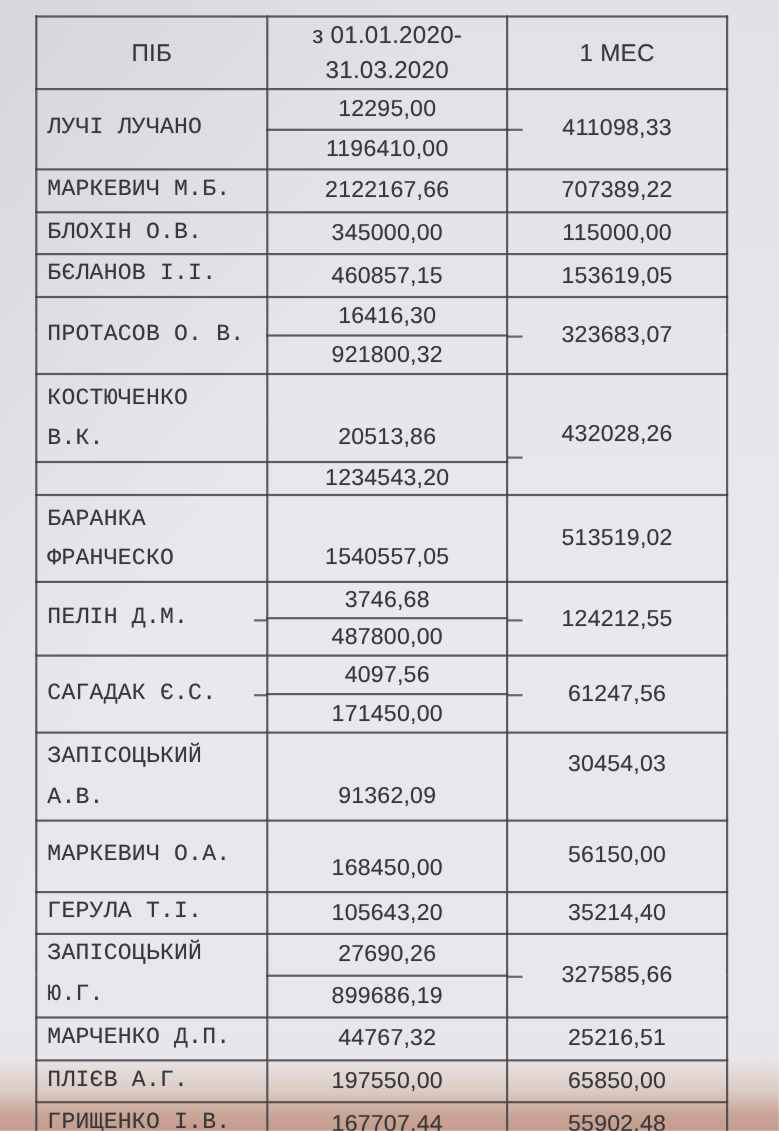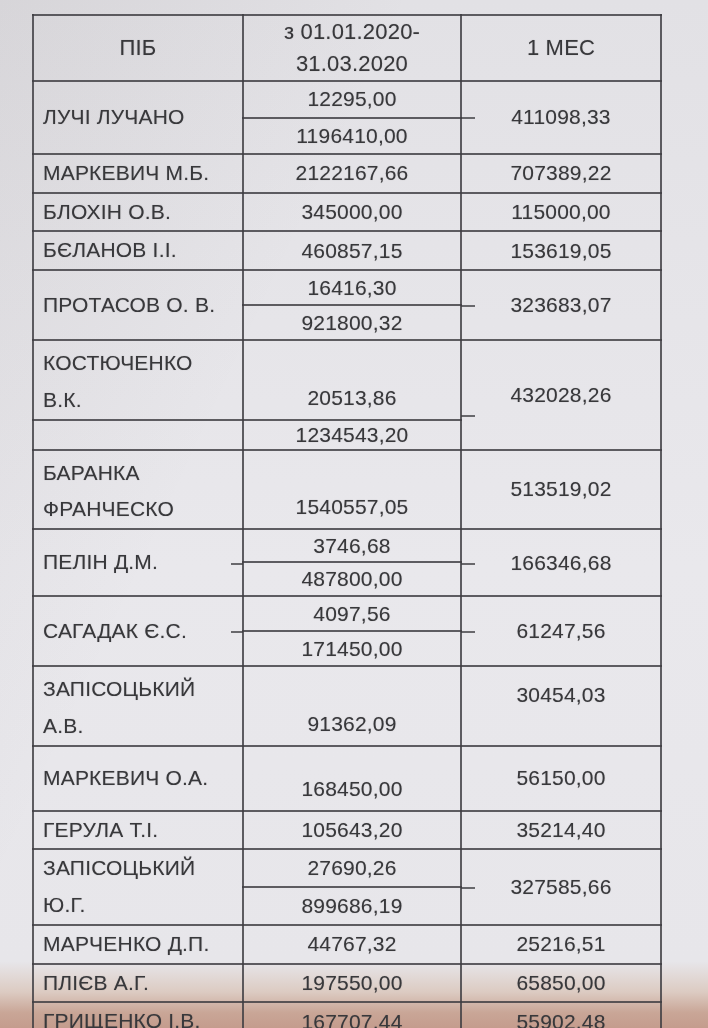--- a/index.html
+++ b/index.html
@@ -29,20 +29,21 @@
     letter-spacing: 0.2px;
     vertical-align: middle;
     padding: 0;
     text-shadow: 0 0 1px rgba(56,56,59,0.35);
   }
   .doc-table td.name {
     text-align: left;
     padding-left: 9px;
     padding-right: 4px;
     line-height: 1.75;
+    font-family: Liberation Mono, monospace;
   }
   .doc-table td.num { text-align: center; }
   .doc-table td.hdr { text-align: center; line-height: 1.45; font-size: 22px; }
   .vtop { vertical-align: top !important; padding-top: 4px !important; }
   .vb   { vertical-align: bottom !important; padding-bottom: 9px !important; }
   
   .stub-left  { position: relative; border-radius: 20px; }
   .stub-left::before {
     content: ""; position: absolute; left: -1px; top: var(--stub, 50%);
     width: 14px; border-top: 2px solid rgba(62,61,66,0.75);
@@ -140,21 +141,21 @@
       </td>
       <td class="num vb">1540557,05</td>
       <td class="num">513519,02</td>
     </tr>
 
     <tr style="height:33px">
       <td class="name stub-right" rowspan="2">
             <div>ПЕЛІН Д.М.</div>
           </td>
       <td class="num">3746,68</td>
-      <td class="num stub-left" rowspan="2">166346,68</td>
+      <td class="num stub-left" rowspan="2">124212,55</td>
     </tr>
     <tr style="height:34px">
       <td class="num">487800,00</td>
     </tr>
 
     <tr style="height:35px">
       <td class="name stub-right" rowspan="2">
             <div>САГАДАК Є.С.</div>
           </td>
       <td class="num">4097,56</td>

